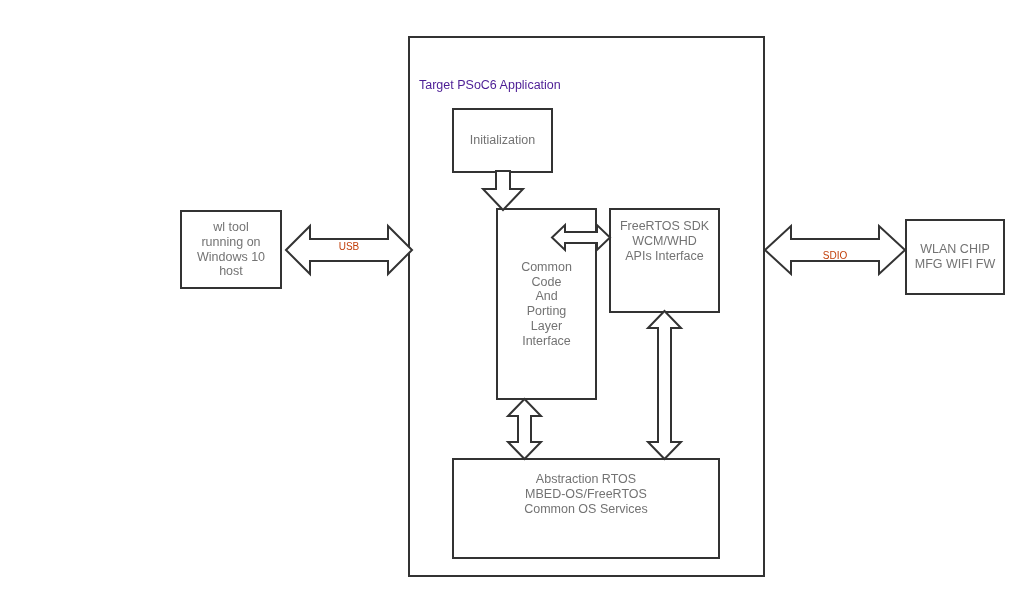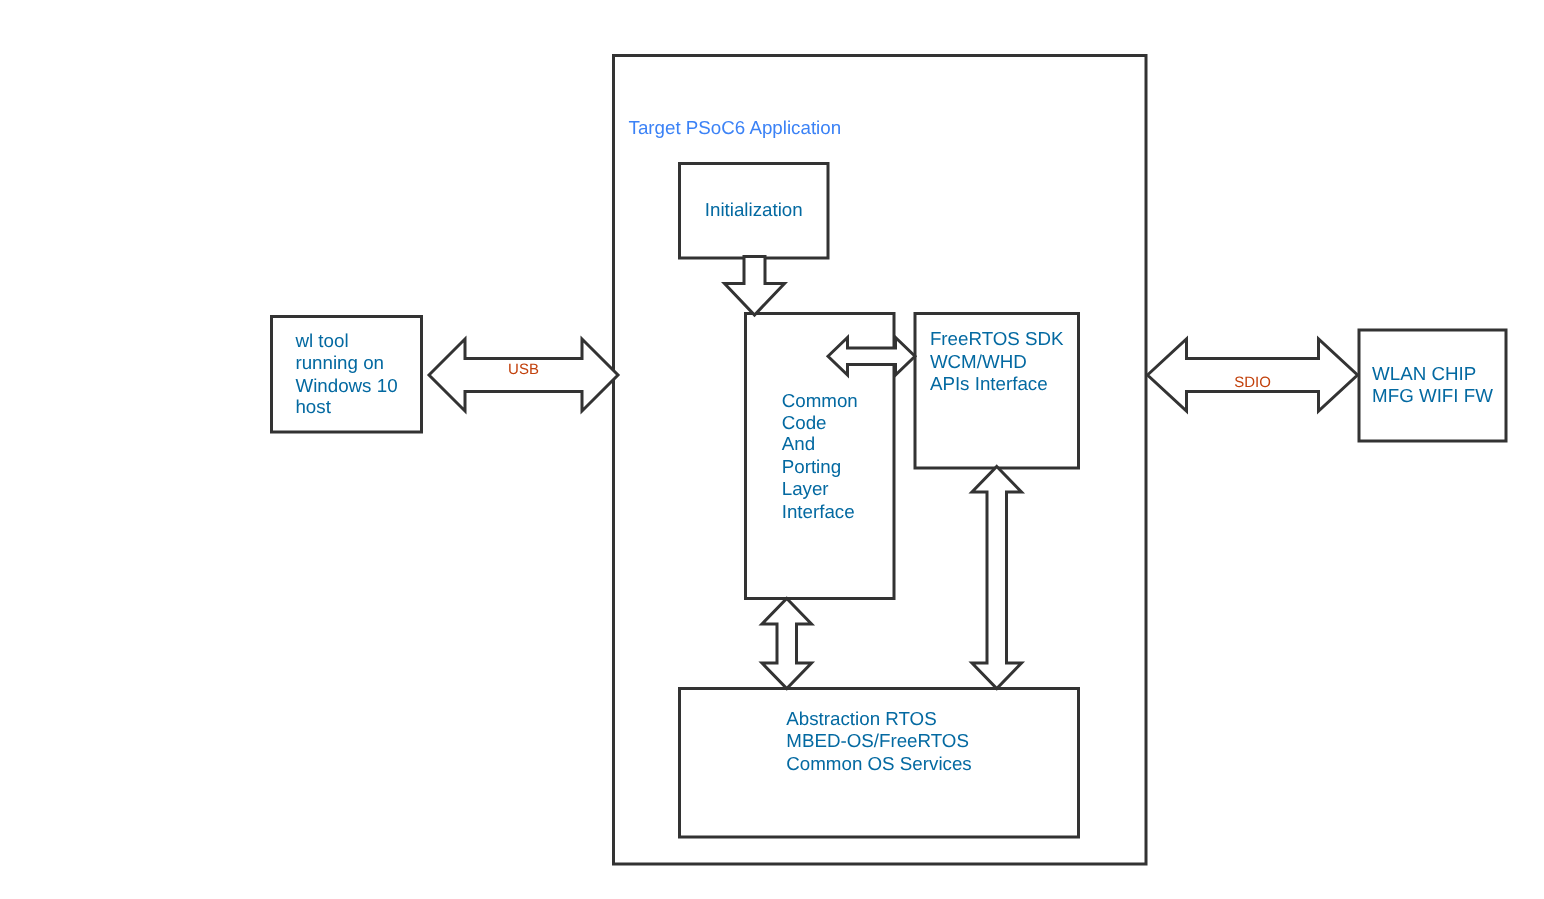--- a/index.html
+++ b/index.html
@@ -20,40 +20,41 @@
     overflow: hidden;
   }
   .box {
     position: absolute;
     box-sizing: border-box;
     border: 2px solid #333333;
     background: #ffffff;
     display: flex;
     align-items: center;
     justify-content: center;
+    text-align: center;
     font-size: 12.5px;
     line-height: 1.18;
-    color: #0369a1;
+    color: #737373;
     white-space: pre-line;
   }
   .box-top-text {
     align-items: flex-start;
     padding-top: 9px;
   }
   .container-box {
     position: absolute;
     box-sizing: border-box;
     border: 2px solid #333333;
     background: transparent;
   }
   .free-label {
     position: absolute;
     font-size: 12.5px;
     line-height: 1.2;
-    color: #3b82f6;
+    color: #4c1d95;
     white-space: nowrap;
   }
   .arrow-svg {
     position: absolute;
     overflow: visible;
   }
   .arrow-shape {
     fill: #ffffff;
     stroke: #333333;
     stroke-width: 2;

